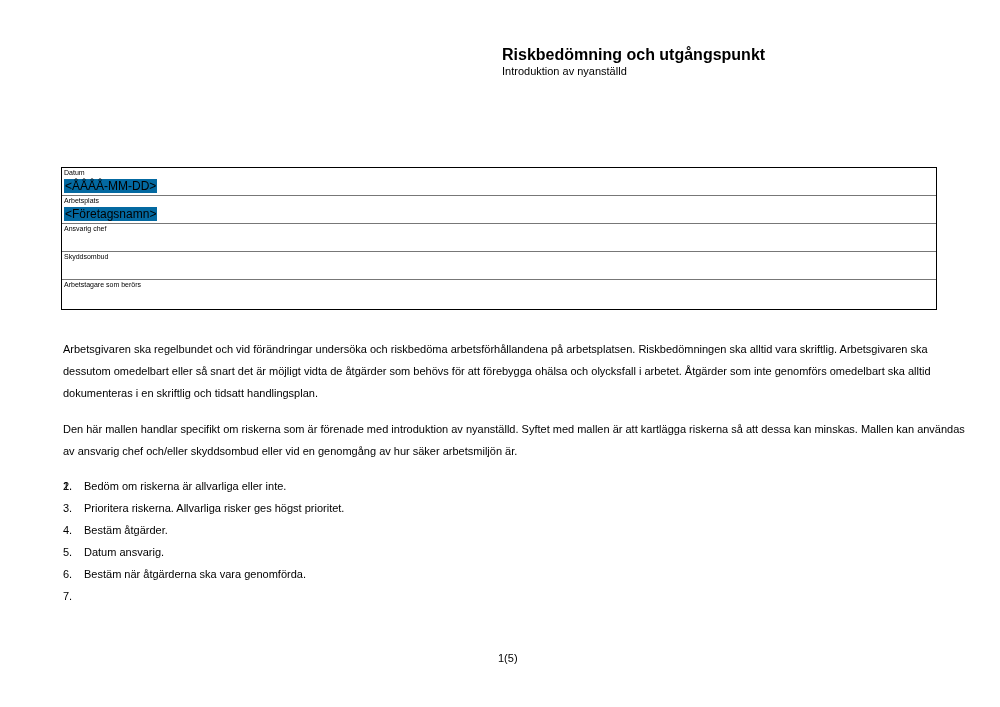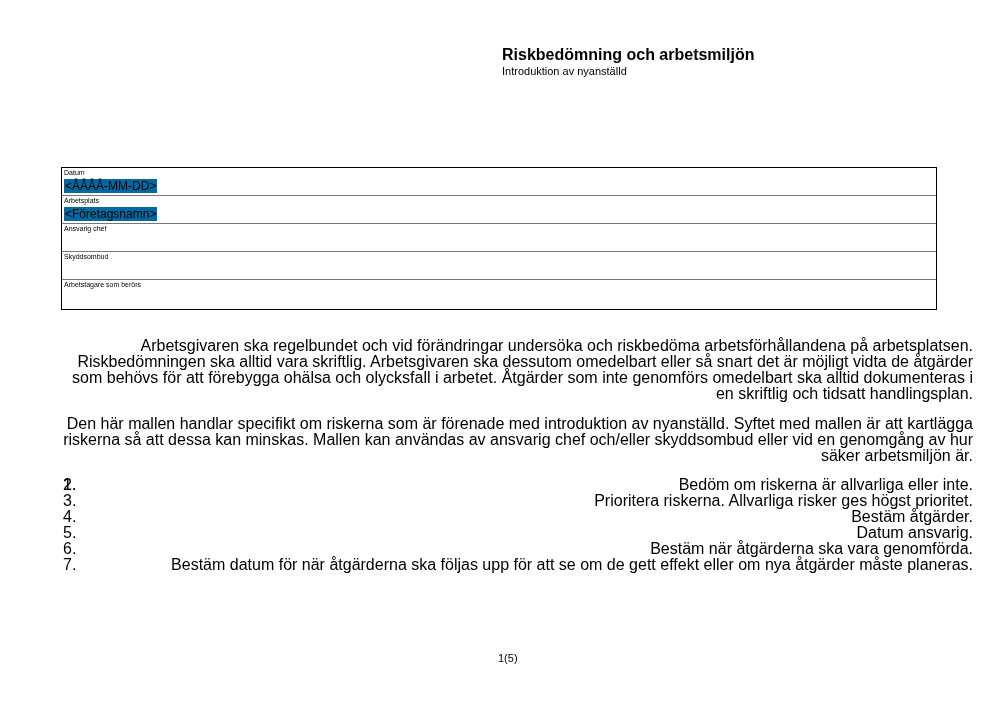--- a/index.html
+++ b/index.html
@@ -8,32 +8,32 @@
   .title-block { position:absolute; left:502px; top:45px; }
   .title { font-size:16px; font-weight:bold; line-height:19px; }
   .subtitle { font-size:11px; line-height:15px; }
   .info-table { position:absolute; left:61px; top:167px; width:874px;
                 border:1px solid #000; border-collapse:collapse; }
   .info-row { height:28px; border-bottom:1px solid #777; box-sizing:border-box; position:relative; }
   .info-row:last-child { border-bottom:none; height:29px; }
   .info-label { position:absolute; left:2px; top:1px; font-size:7px; line-height:8px; }
   .info-value { position:absolute; left:2px; top:11px; font-size:12px; line-height:14px;
                 background:#0369a1; padding:0 1px; }
-  .body-text { position:absolute; left:63px; top:338px; width:910px; font-size:16px; line-height:16px;text-align:right; }
+  .body-text { position:absolute; left:63px; top:338px; width:910px; font-size:11px; line-height:22px; }
   .body-text p { margin:0 0 13.6px 0; }
   .steps { margin:0; padding:0; list-style:none; }
   .steps li { position:relative; padding-left:21px; }
   .steps .num { position:absolute; left:0; }
   .page-num { position:absolute; left:498px; top:652px; font-size:11px; }
 </style>
 </head>
 <body>
 
 <div class="title-block">
-  <div class="title">Riskbedömning och arbetsmiljön</div>
+  <div class="title">Riskbedömning och utgångspunkt</div>
   <div class="subtitle">Introduktion av nyanställd</div>
 </div>
 
 <div class="info-table">
   <div class="info-row">
     <span class="info-label">Datum</span>
     <span class="info-value">&lt;ÅÅÅÅ-MM-DD&gt;</span>
   </div>
   <div class="info-row">
     <span class="info-label">Arbetsplats</span>
@@ -53,17 +53,17 @@
 <div class="body-text">
   <p>Arbetsgivaren ska regelbundet och vid förändringar undersöka och riskbedöma arbetsförhållandena på arbetsplatsen. Riskbedömningen ska alltid vara skriftlig. Arbetsgivaren ska dessutom omedelbart eller så snart det är möjligt vidta de åtgärder som behövs för att förebygga ohälsa och olycksfall i arbetet. Åtgärder som inte genomförs omedelbart ska alltid dokumenteras i en skriftlig och tidsatt handlingsplan.</p>
   <p>Den här mallen handlar specifikt om riskerna som är förenade med introduktion av nyanställd. Syftet med mallen är att kartlägga riskerna så att dessa kan minskas. Mallen kan användas av ansvarig chef och/eller skyddsombud eller vid en genomgång av hur säker arbetsmiljön är.</p>
   <ol class="steps">
     <li><span class="num">1.</span></li>
     <li><span class="num">2.</span><span>Bedöm om riskerna är allvarliga eller inte.</span></li>
     <li><span class="num">3.</span><span>Prioritera riskerna. Allvarliga risker ges högst prioritet.</span></li>
     <li><span class="num">4.</span><span>Bestäm åtgärder.</span></li>
     <li><span class="num">5.</span><span>Datum ansvarig.</span></li>
     <li><span class="num">6.</span><span>Bestäm när åtgärderna ska vara genomförda.</span></li>
-    <li><span class="num">7.</span><span>Bestäm datum för när åtgärderna ska följas upp för att se om de gett effekt eller om nya åtgärder måste planeras.</span></li>
+    <li><span class="num">7.</span></li>
   </ol>
 </div>
 
 <div class="page-num">1(5)</div>
 
 </body></html>

